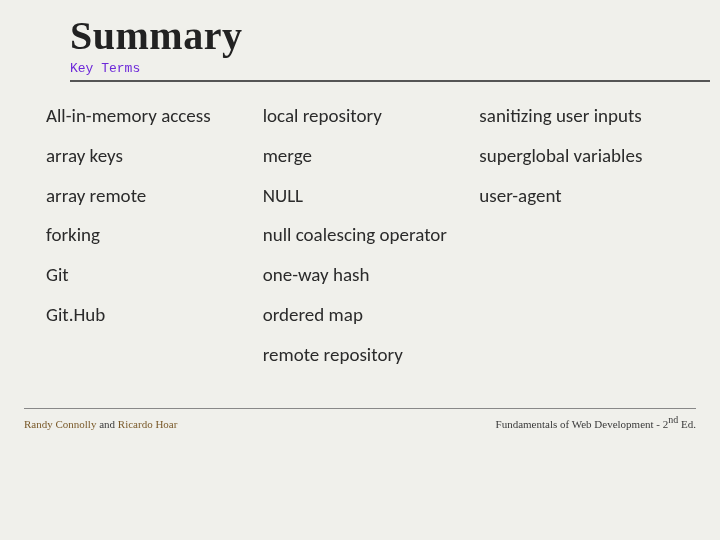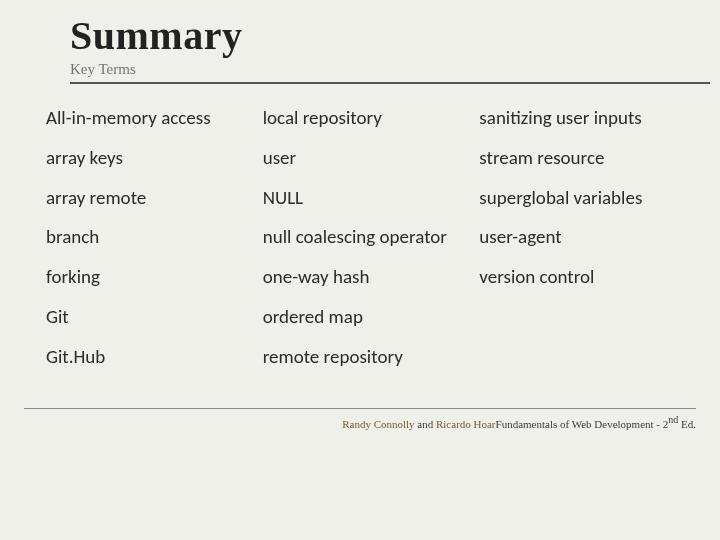--- a/index.html
+++ b/index.html
@@ -21,23 +21,23 @@
     margin-top: 0;
   }
   .title {
     font-family: "Times New Roman", Georgia, serif;
     font-weight: 700;
     font-size: 40px;
     color: #222;
     letter-spacing: 0.5px;
   }
   .subtitle {
-    font-family: Liberation Serif, serif;
-    font-size: 15px;
-    color: #737373;
+    font-family: Liberation Mono, monospace;
+    font-size: 13px;
+    color: #6d28d9;
     margin-top: 2px;
   }
   .divider {
     border: none;
     border-top: 2px solid #555;
     margin-top: 4px;
     margin-left: 0;
     width: 640px;
   }
   .content {
@@ -59,21 +59,21 @@
     font-weight: 400;
   }
   .col1 .term:first-child { white-space: nowrap; }
 
   .footer {
     position: absolute;
     left: 24px;
     right: 24px;
     bottom: 14px;
     display: flex;
-    justify-content: flex-end;
+    justify-content: space-between;
     align-items: flex-end;
     font-family: "Times New Roman", Georgia, serif;
     font-size: 11px;
     color: #3a3a3a;
   }
   .footer hr {
     position: absolute;
     left: 0;
     right: 0;
     top: -6px;
@@ -92,40 +92,37 @@
     <h1 class="title">Summary</h1>
     <div class="subtitle">Key Terms</div>
     <hr class="divider">
   </div>
 
   <div class="content">
     <div class="col col1">
       <div class="term">All-in-memory access</div>
       <div class="term">array keys</div>
       <div class="term">array remote</div>
-      <div class="term">branch</div>
       <div class="term">forking</div>
       <div class="term">Git</div>
       <div class="term">Git.Hub</div>
     </div>
     <div class="col col2">
       <div class="term">local repository</div>
-      <div class="term">user</div>
+      <div class="term">merge</div>
       <div class="term">NULL</div>
       <div class="term">null coalescing operator</div>
       <div class="term">one-way hash</div>
       <div class="term">ordered map</div>
       <div class="term">remote repository</div>
     </div>
     <div class="col col3">
       <div class="term">sanitizing user inputs</div>
-      <div class="term">stream resource</div>
       <div class="term">superglobal variables</div>
       <div class="term">user-agent</div>
-      <div class="term">version control</div>
     </div>
   </div>
 
   <div class="footer">
     <hr>
     <div class="left">
       <span class="accent">Randy Connolly</span><span> and </span><span class="accent">Ricardo Hoar</span>
     </div>
     <div class="right">
       <span>Fundamentals of Web Development - 2</span><sup>nd</sup><span> Ed.</span>

